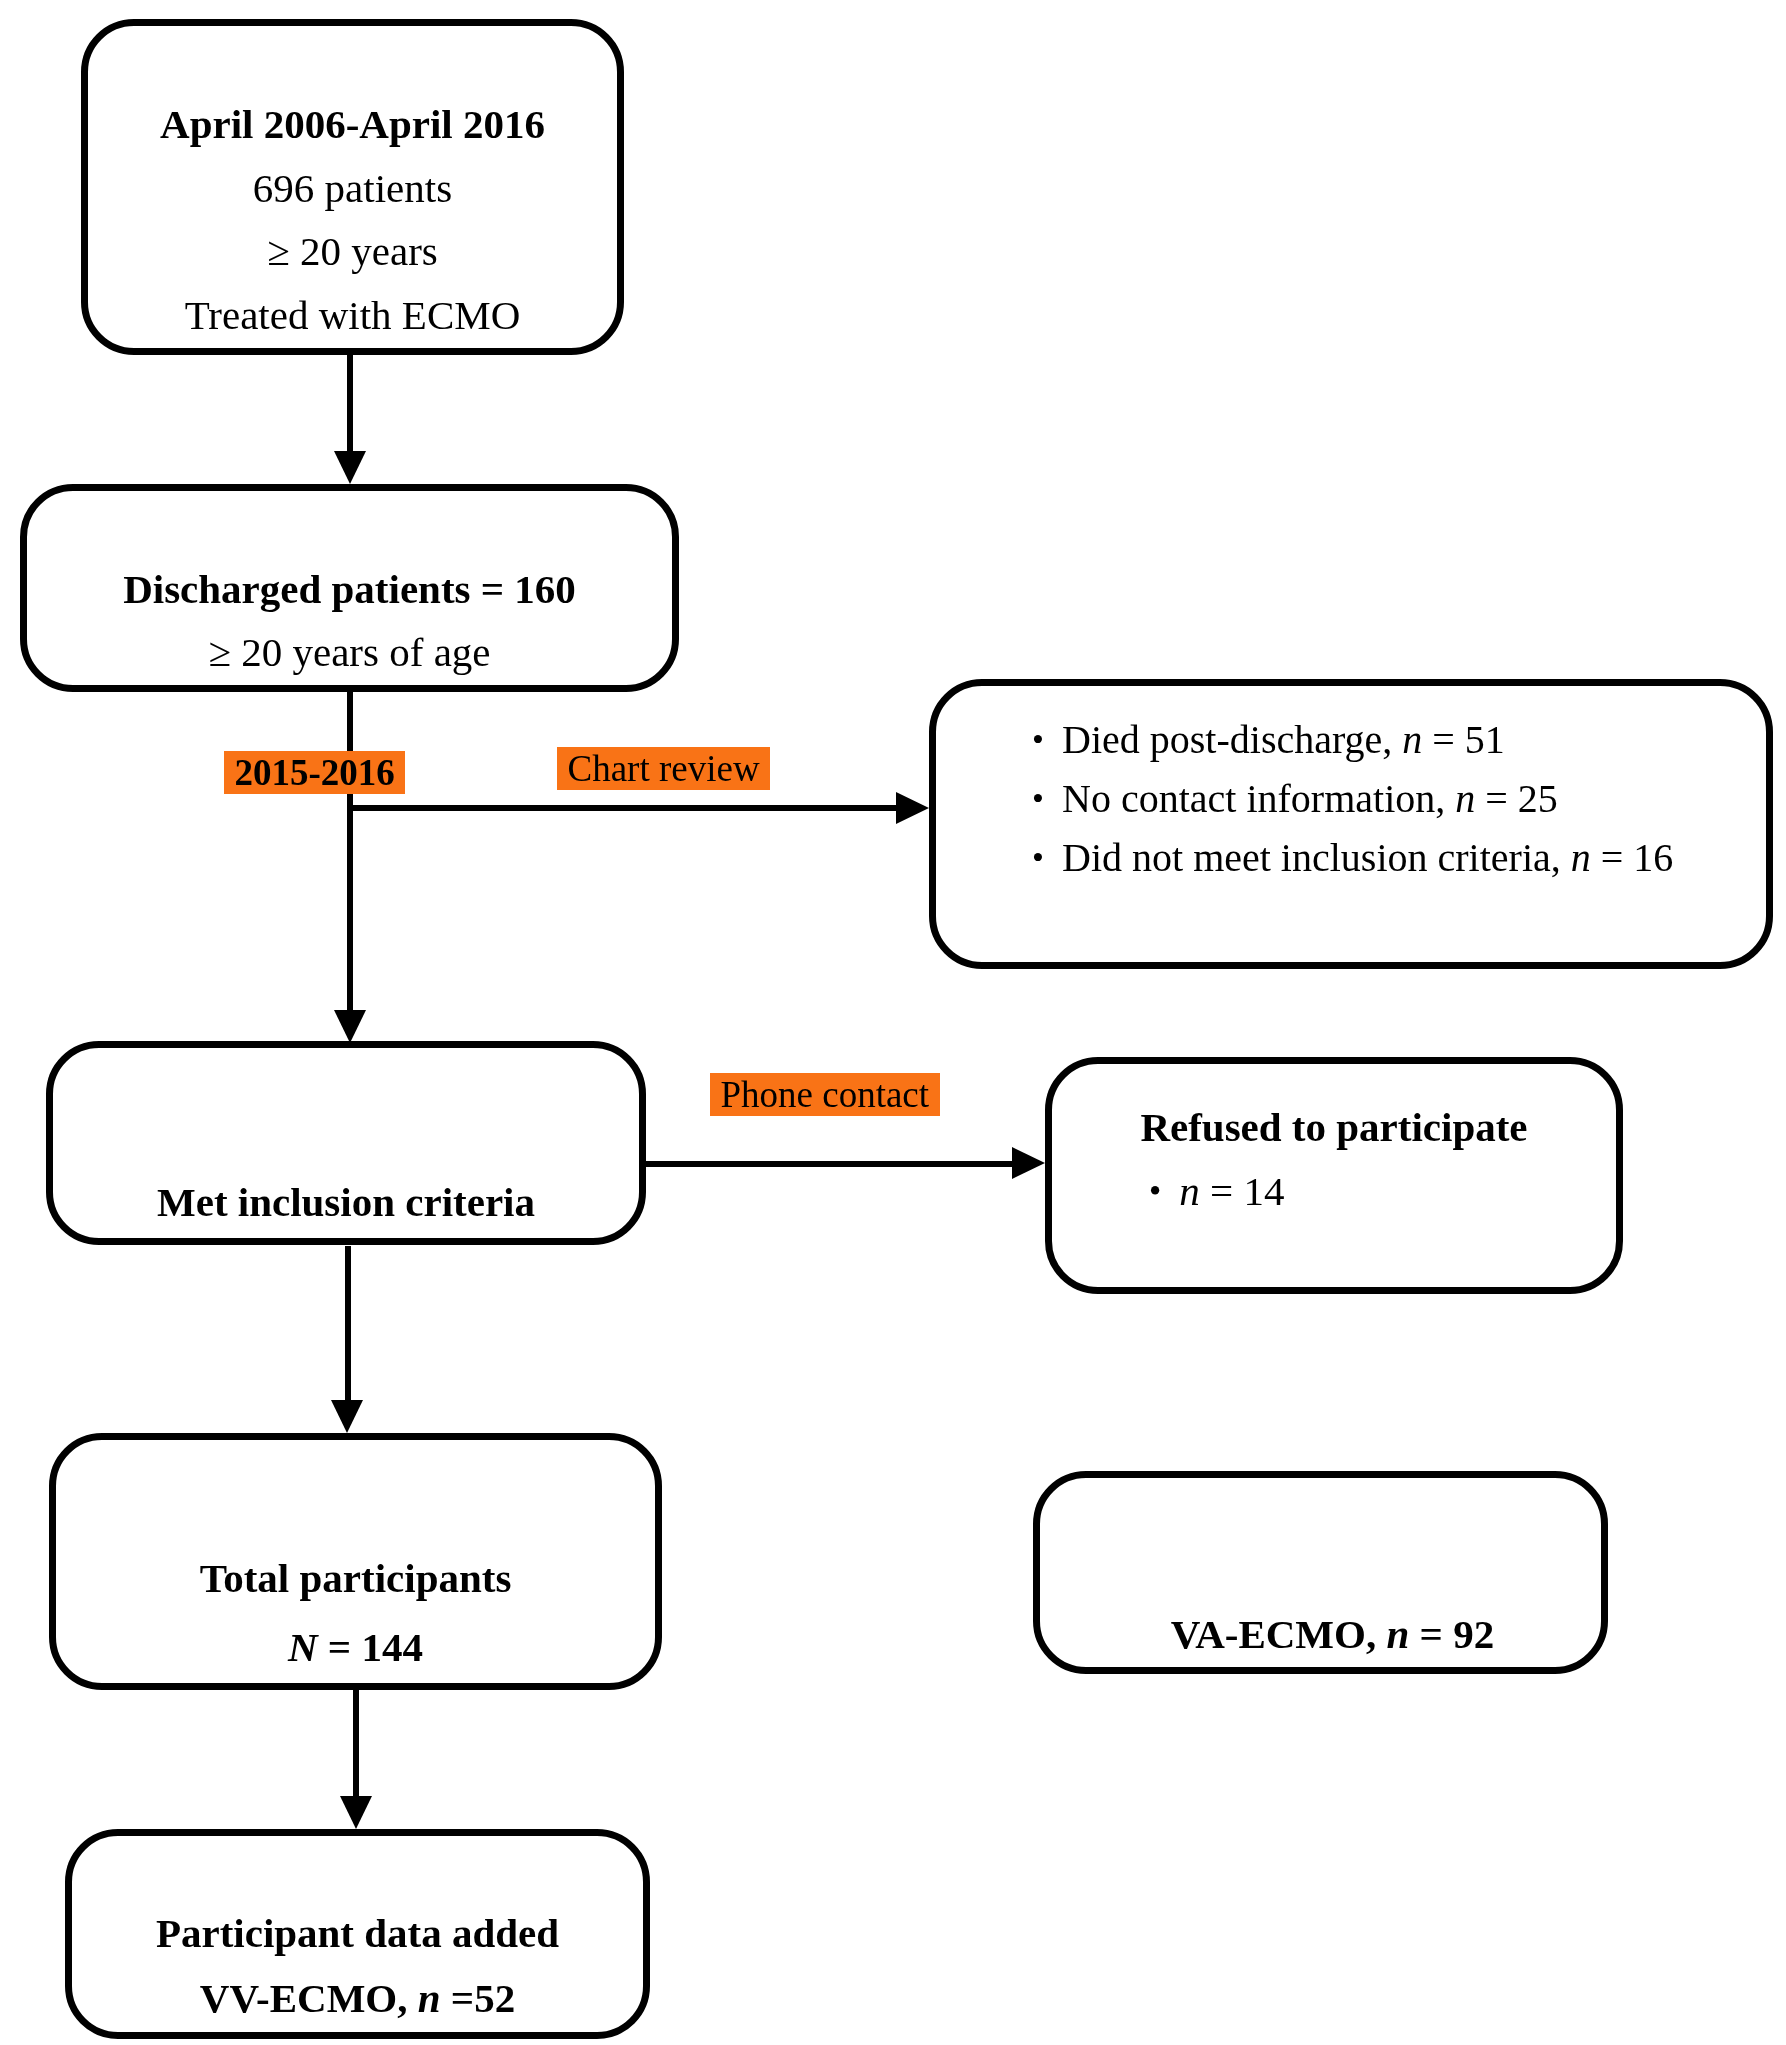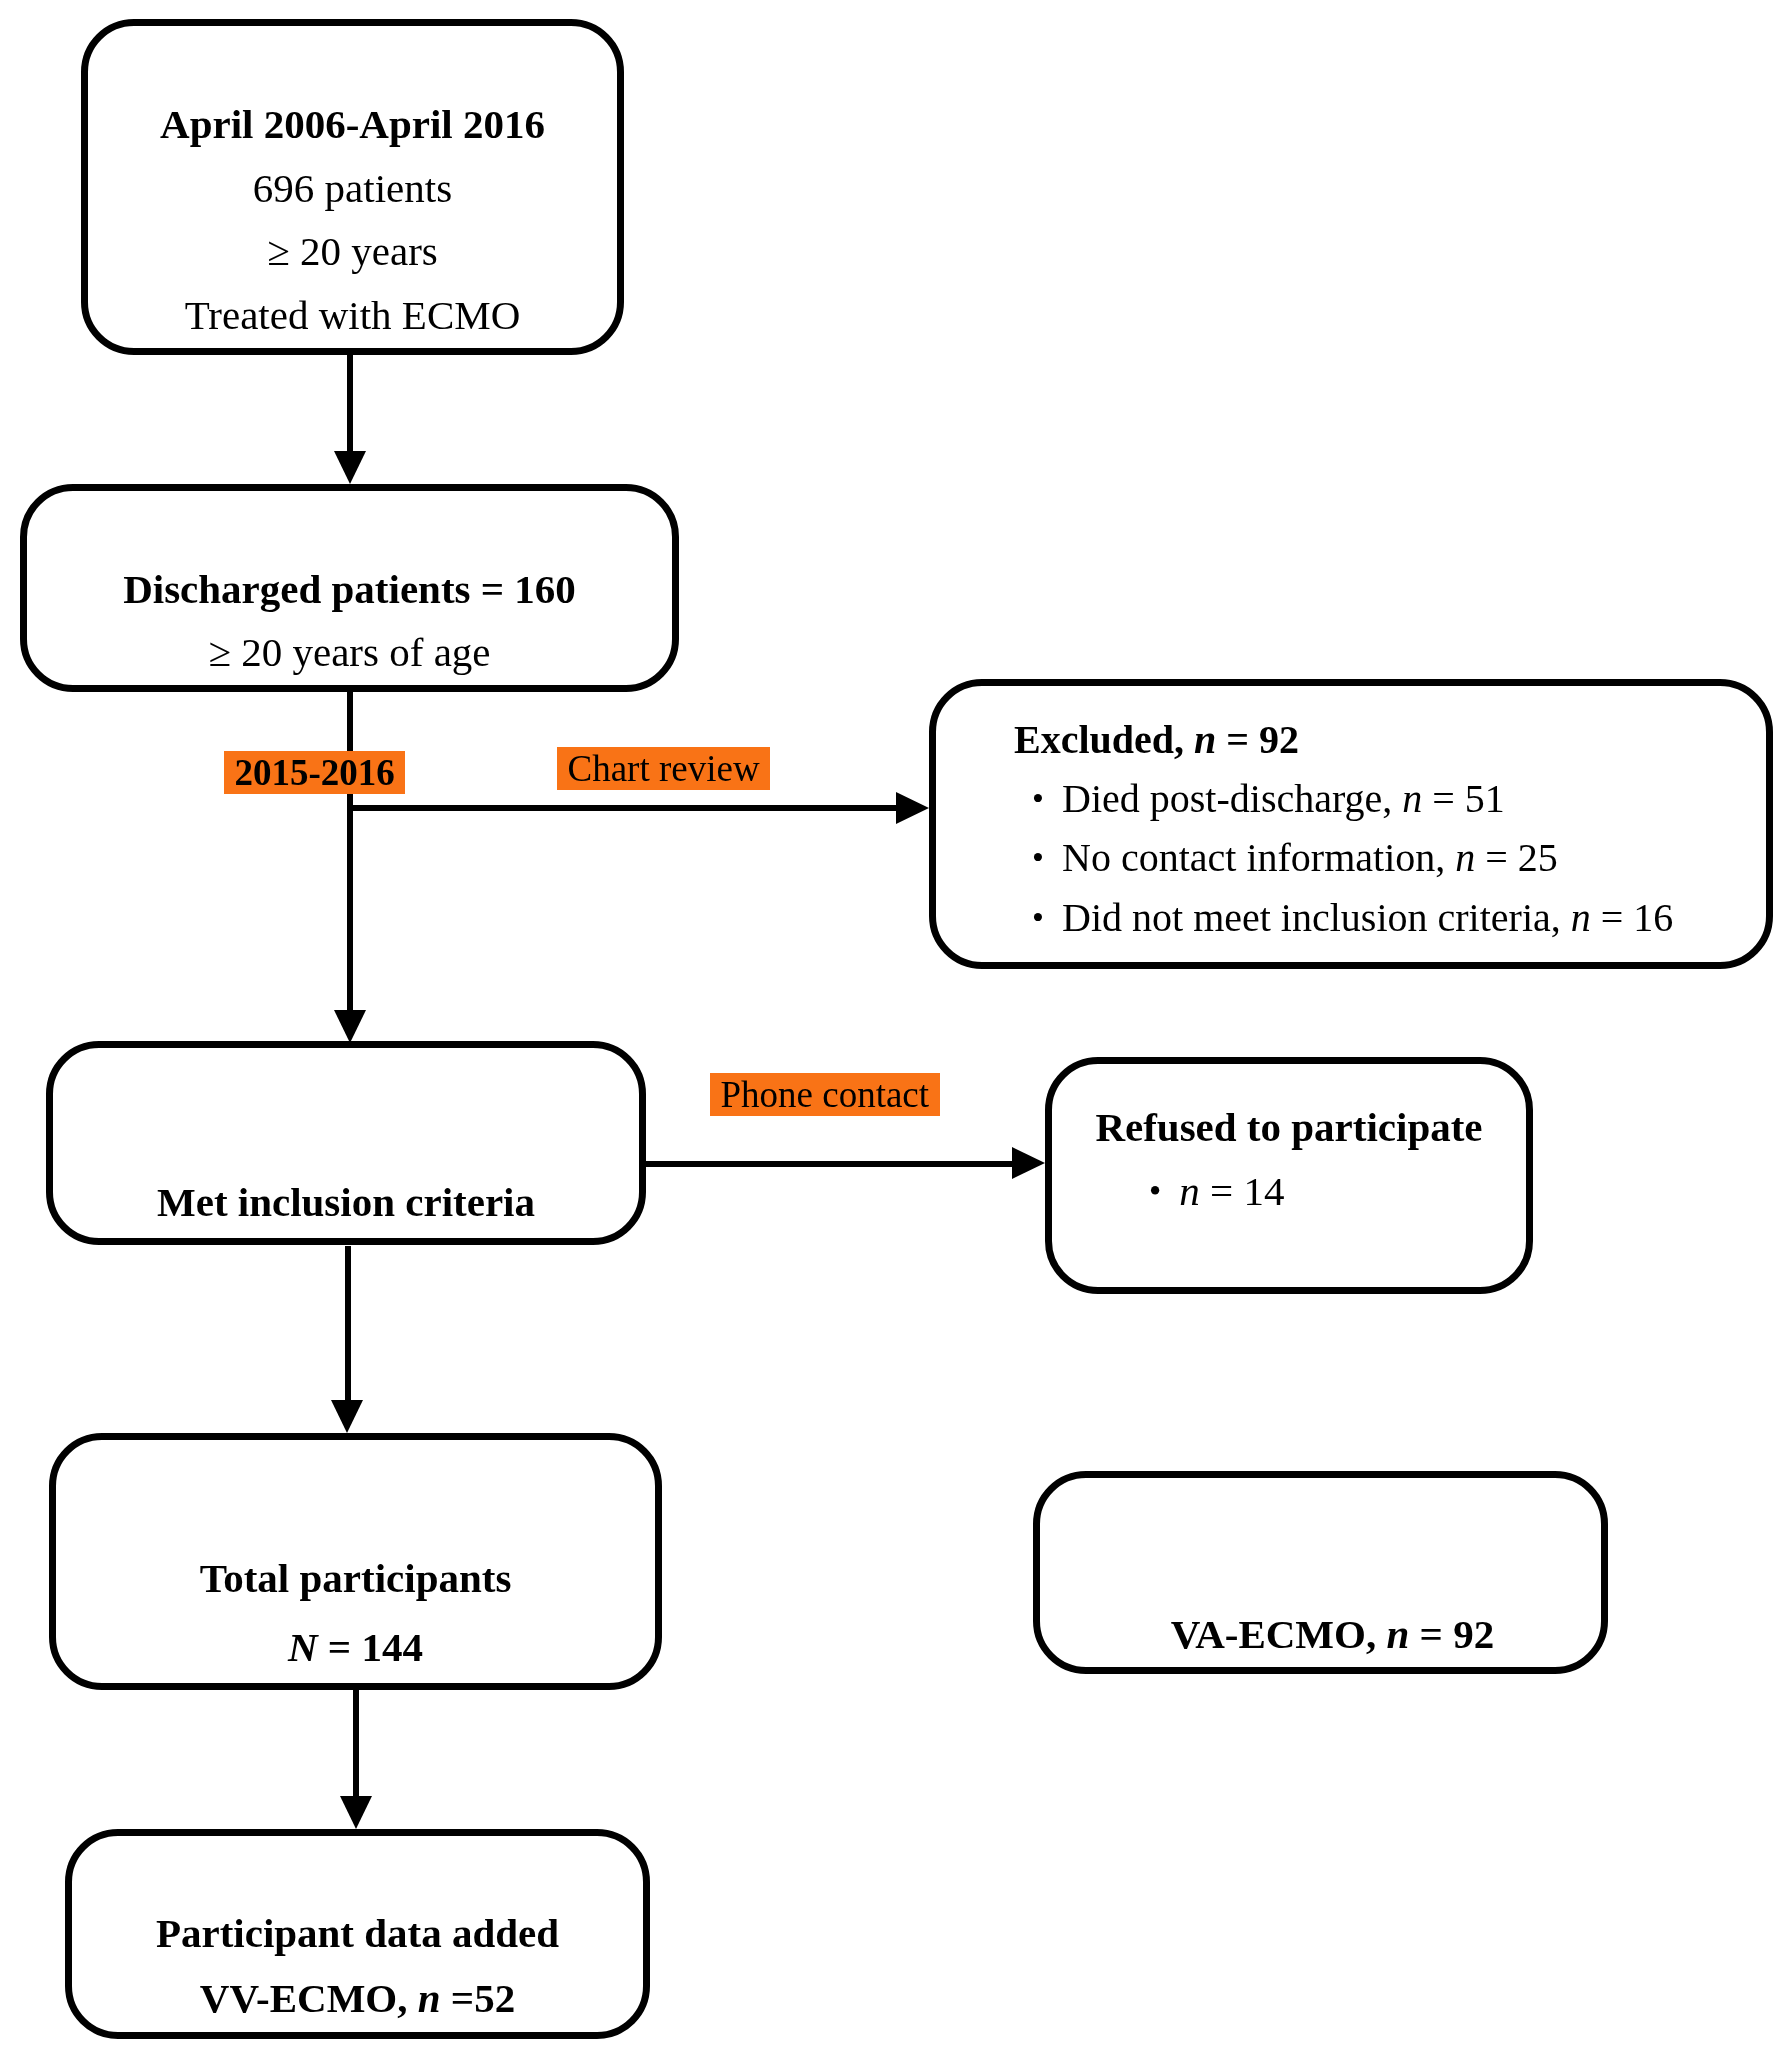--- a/index.html
+++ b/index.html
@@ -64,21 +64,21 @@
   
   #box-initial      { left: 81px;  top: 18.5px;   width: 543px;  height: 336px; }
   #box-discharged   { left: 20px;   top: 484px;  width: 659px; height: 208px; }
   #box-excluded     {
     left: 929px; top: 679px; width: 844px; height: 290px;
     justify-content: flex-start; align-items: flex-start; text-align: left;
     padding: 24px 20px 0 78px; font-size: 40px; line-height: 1.48;
   }
   #box-met          { left: 46px;   top: 1041px; width: 600px;  height: 204px; line-height: 1.7; }
   #box-refused      {
-    left: 1045px; top: 1057px; width: 488px; height: 237px;
+    left: 1045px; top: 1057px; width: 578px; height: 237px;
     justify-content: flex-start; padding-top: 32px; line-height: 1.55;
   }
   #box-total        { left: 49px;   top: 1433px; width: 613px;  height: 257px; line-height: 1.7; }
   #box-va           { left: 1033px; top: 1471px; width: 575px;  height: 203px; padding-left: 24px; }
   #box-participant  { left: 65px;   top: 1829px; width: 585px;  height: 210px; line-height: 1.6; }
 
   .ex-line { display: block; }
   .ex-bullet-row { margin-left: 17px; }
   .bullet { display: inline-block; margin-right: 17px; transform: scale(0.85); }
   #box-refused .bullet-row { align-self: flex-start; padding-left: 96px; }
@@ -134,21 +134,20 @@
     <div>≥ 20 years</div>
     <div>Treated with ECMO</div>
   </div>
 
   <div class="box" id="box-discharged">
     <div class="bold">Discharged patients = 160</div>
     <div>≥ 20 years of age</div>
   </div>
 
   <div class="box" id="box-excluded">
-    <div class="ex-line bold"><span>Excluded, </span><i>n</i><span> = 92</span></div>
     <div class="ex-line ex-bullet-row"><span class="bullet">•</span><span>Died post-discharge, </span><i>n</i><span> = 51</span></div>
     <div class="ex-line ex-bullet-row"><span class="bullet">•</span><span>No contact information, </span><i>n</i><span> = 25</span></div>
     <div class="ex-line ex-bullet-row"><span class="bullet">•</span><span>Did not meet inclusion criteria, </span><i>n</i><span> = 16</span></div>
   </div>
 
   <div class="box" id="box-met">
     <div class="bold">Met inclusion criteria</div>
   </div>
 
   <div class="box" id="box-refused">

